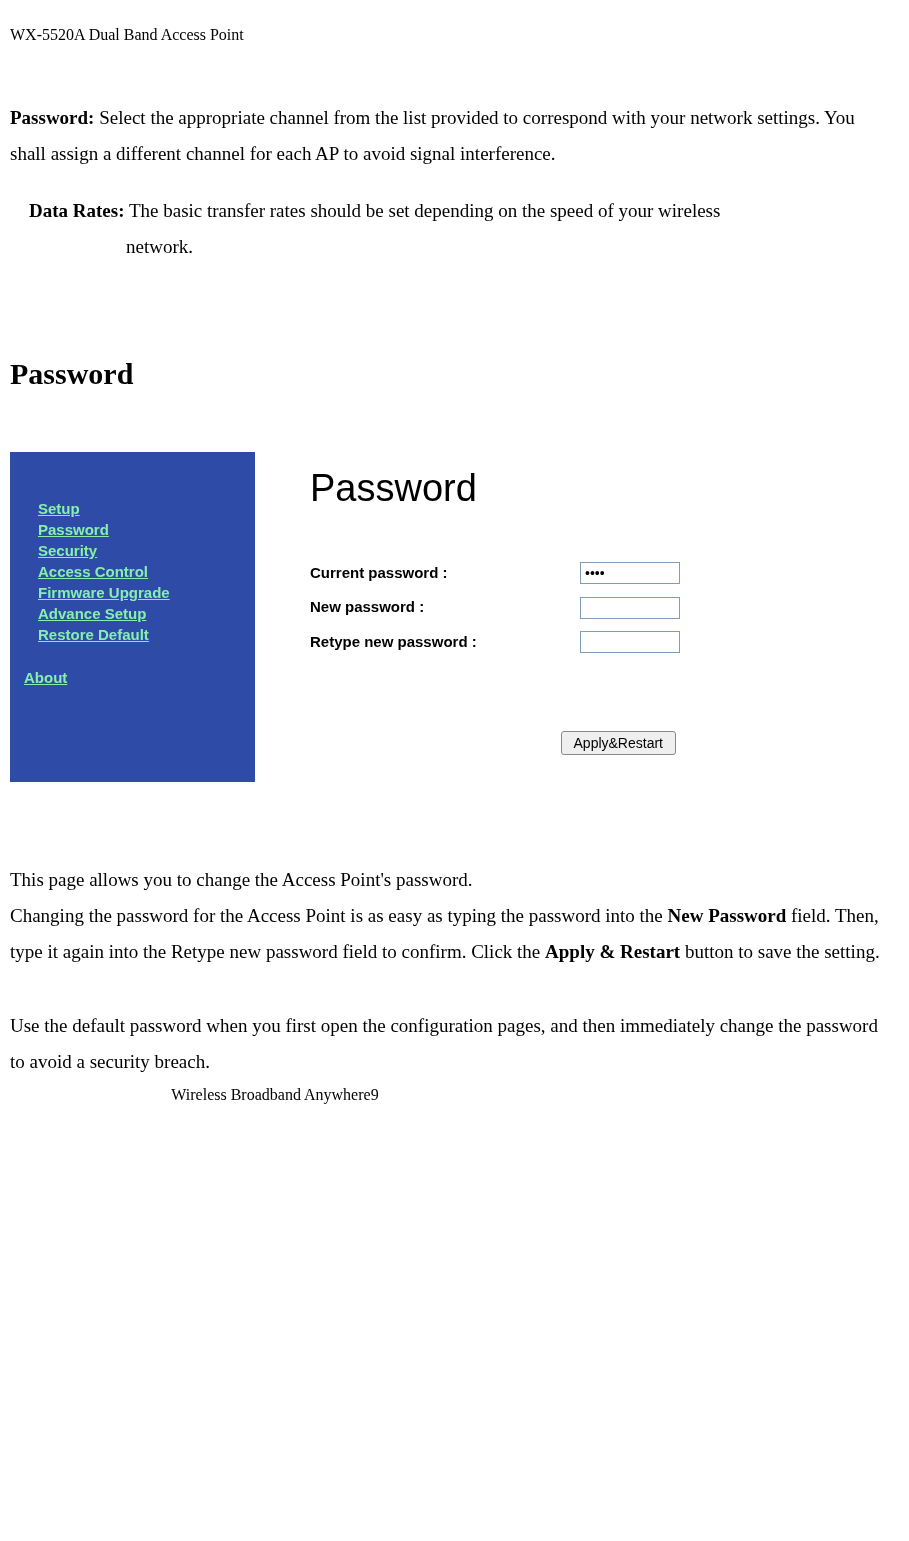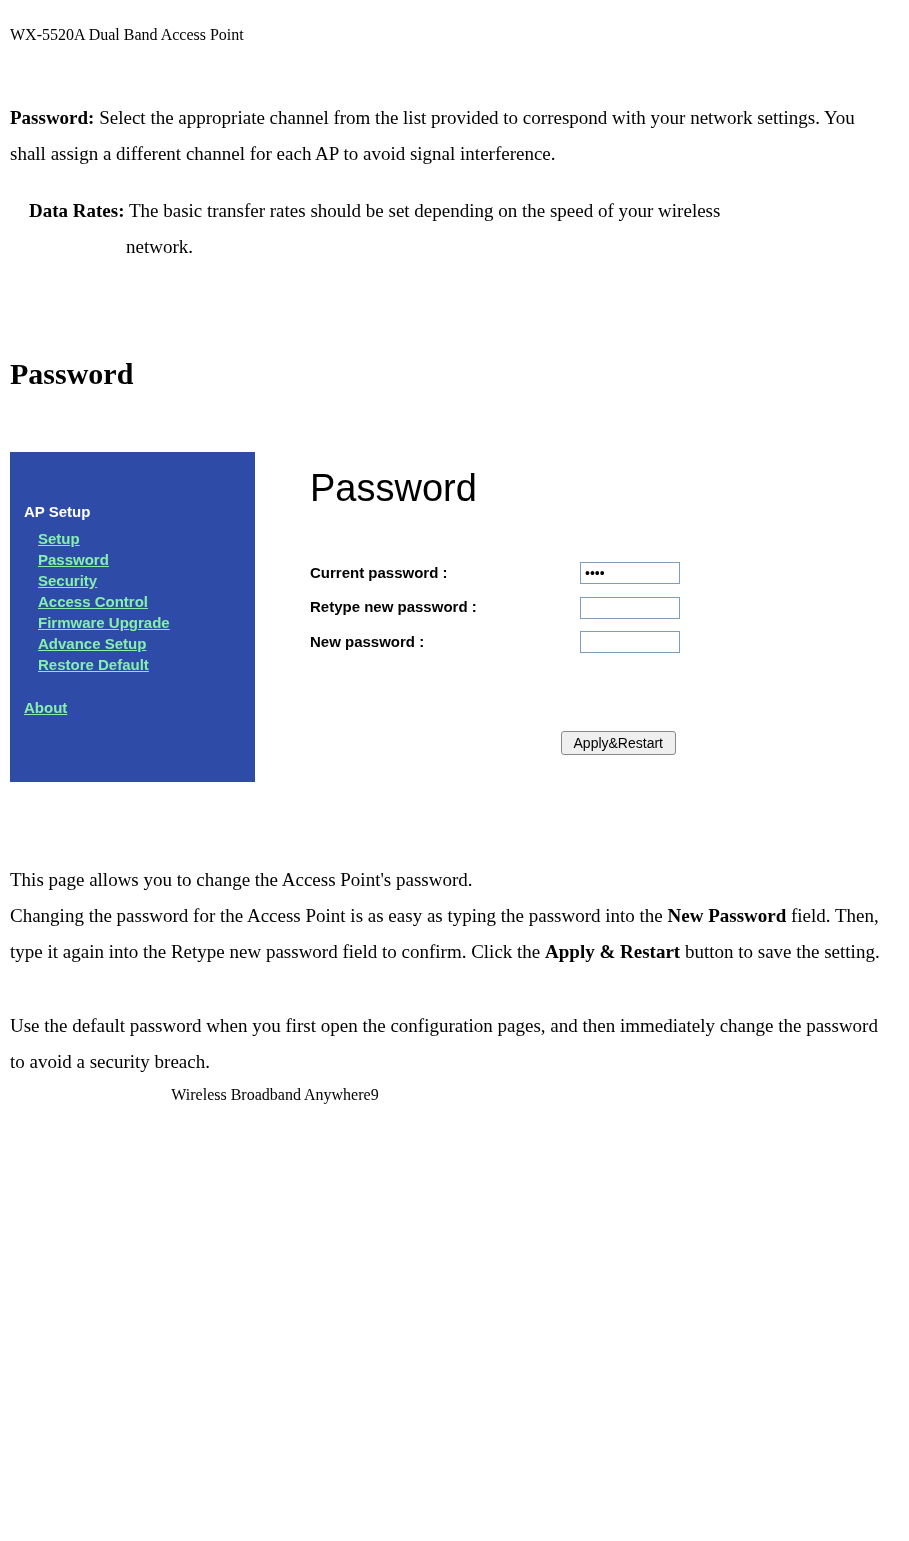--- a/index.html
+++ b/index.html
@@ -143,43 +143,42 @@
   <div>
     <span class="label-bold">Data Rates:</span><span> The basic transfer rates should be set depending on the speed of your wireless</span>
   </div>
   <div class="data-rates-continuation">network.</div>
 </div>
 
 <h1 class="password-heading">Password</h1>
 
 <div class="screenshot-container">
   <div class="sidebar-panel">
-    <div class="sidebar-heading">AP Setup</div>
     <div class="sidebar-item">Setup</div>
     <div class="sidebar-item">Password</div>
     <div class="sidebar-item">Security</div>
     <div class="sidebar-item">Access Control</div>
     <div class="sidebar-item">Firmware Upgrade</div>
     <div class="sidebar-item">Advance Setup</div>
     <div class="sidebar-item">Restore Default</div>
     <div class="sidebar-spacer"></div>
     <div class="sidebar-item" style="margin-left:0;">About</div>
   </div>
   <div class="content-panel">
     <div class="content-title">Password</div>
     <div class="form-row">
       <div class="form-label">Current password :</div>
       <input type="password" class="form-input" value="••••" style="">
     </div>
     <div class="form-row">
-      <div class="form-label">Retype new password :</div>
+      <div class="form-label">New password :</div>
       <input type="password" class="form-input" style="">
     </div>
     <div class="form-row">
-      <div class="form-label">New password :</div>
+      <div class="form-label">Retype new password :</div>
       <input type="password" class="form-input" style="">
     </div>
     <div class="button-row">
       <button class="apply-button">Apply&amp;Restart</button>
     </div>
   </div>
 </div>
 
 <div class="body-paragraph">This page allows you to change the Access Point's password.</div>
 <div class="body-paragraph">

